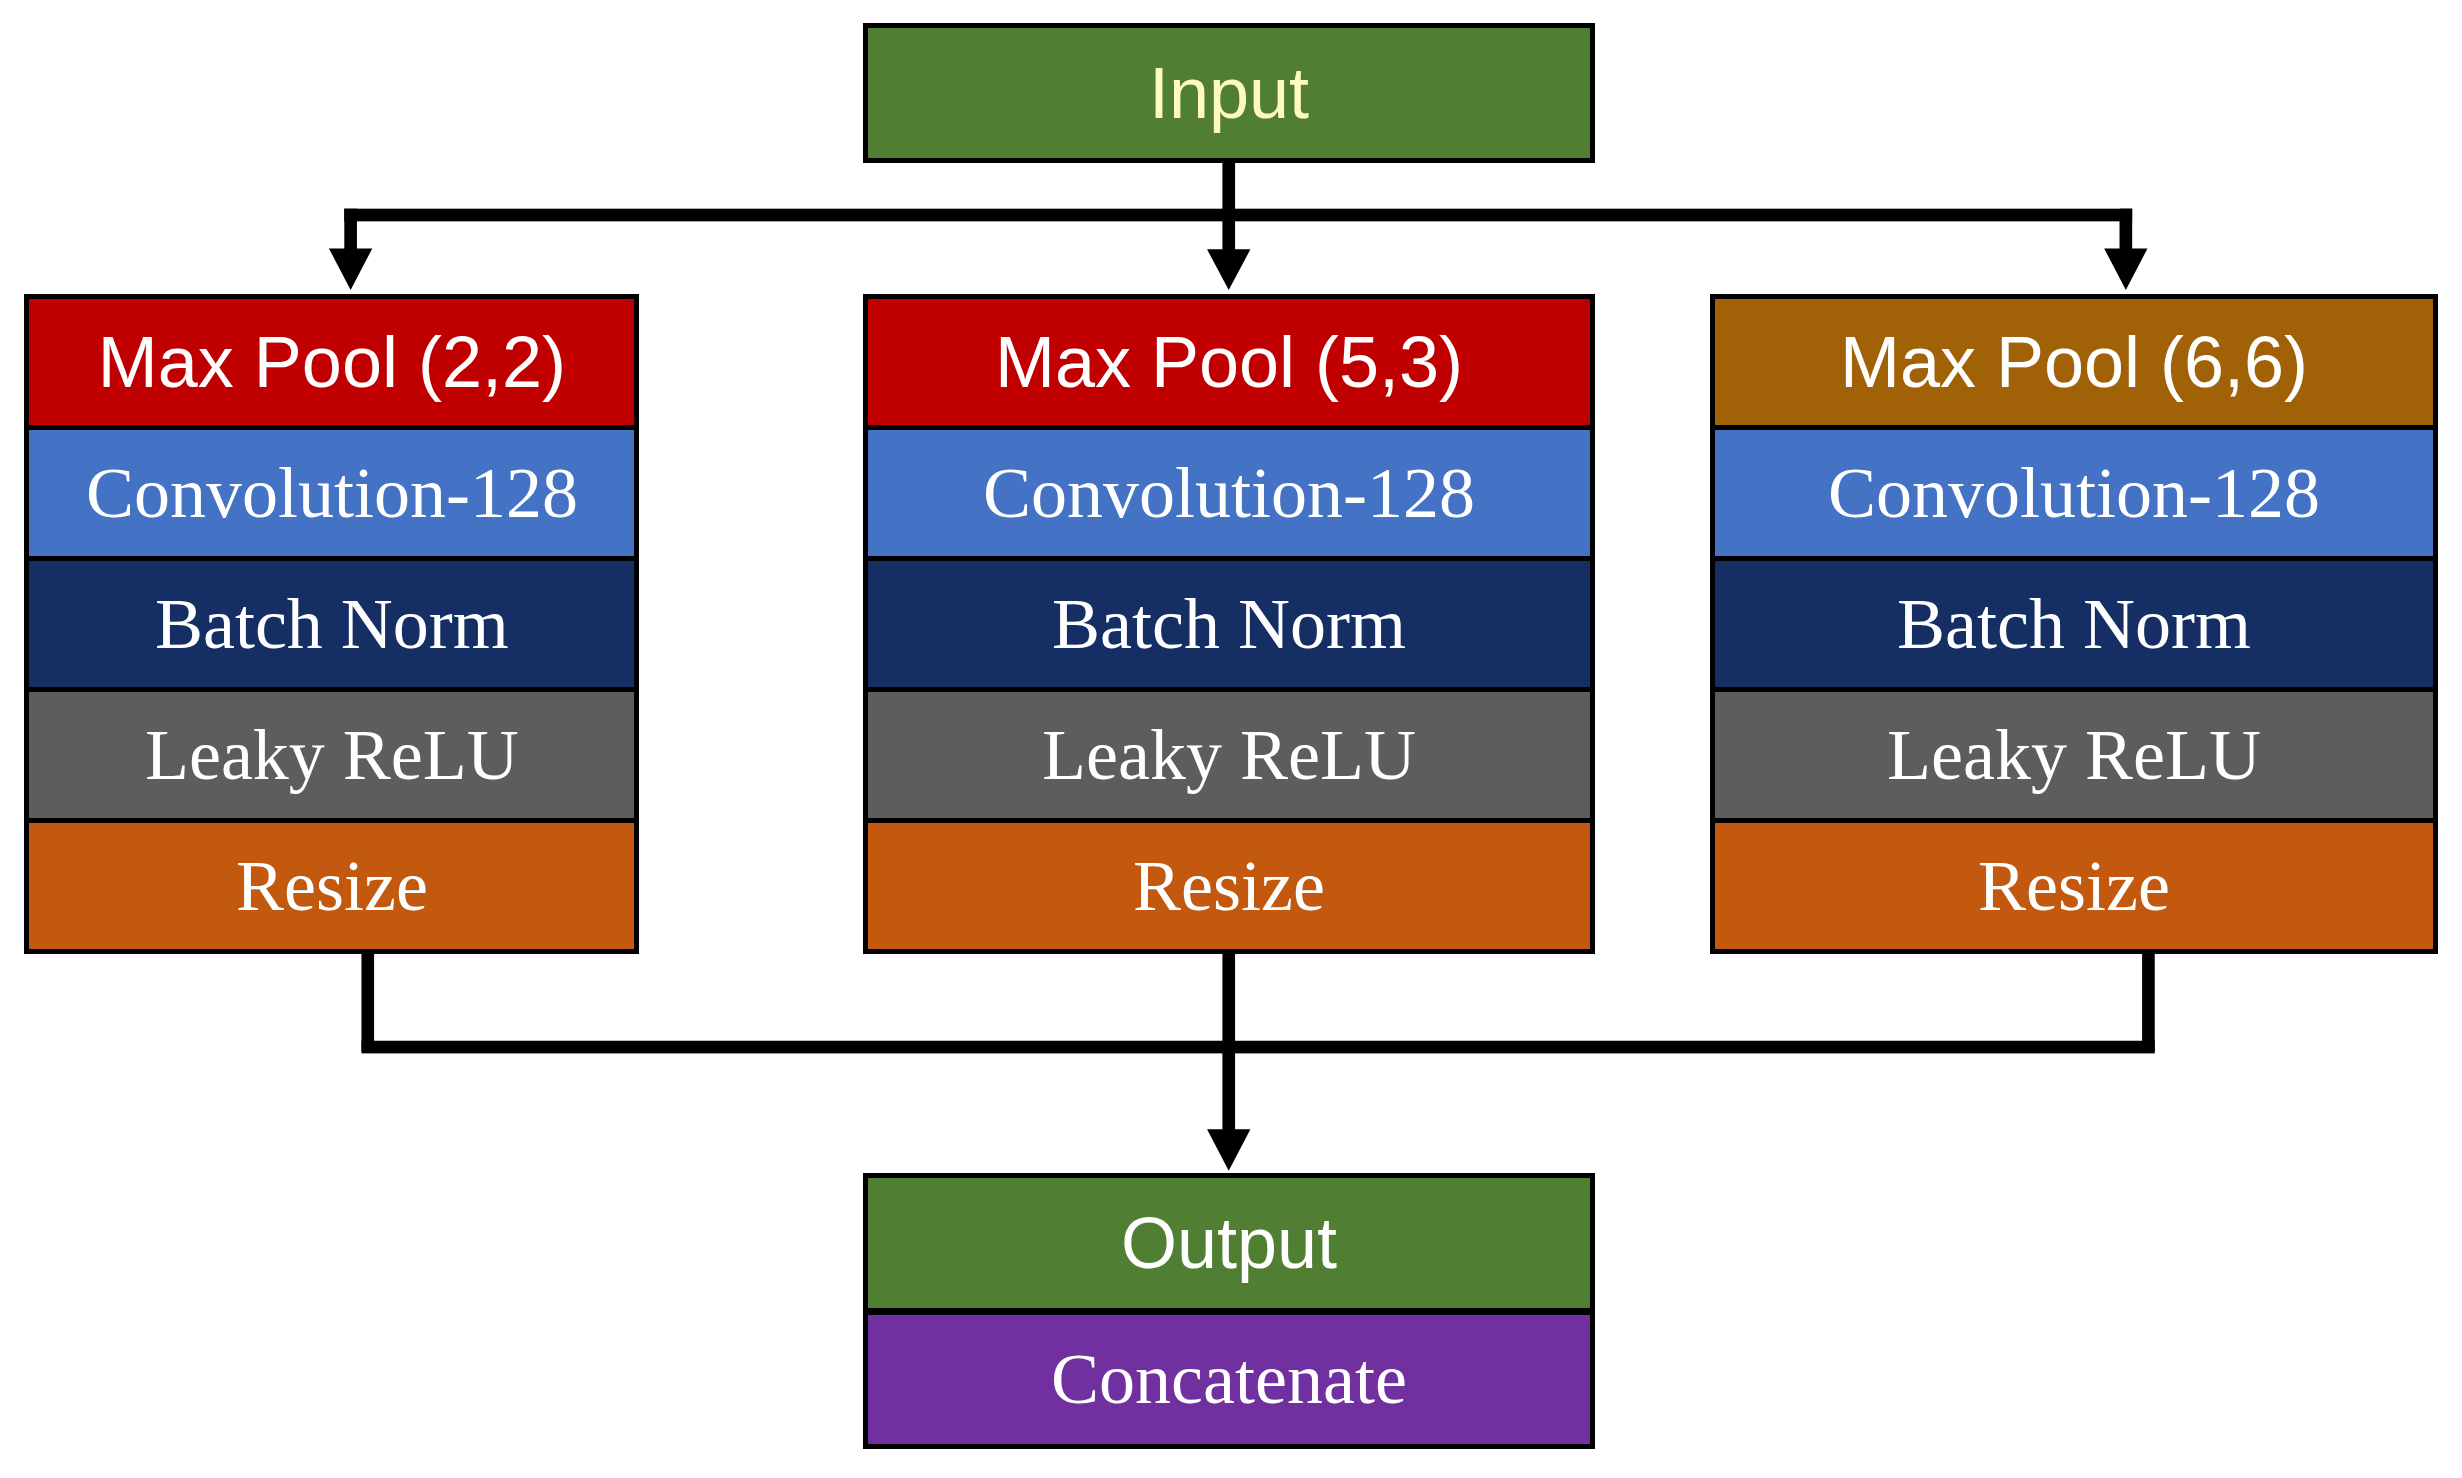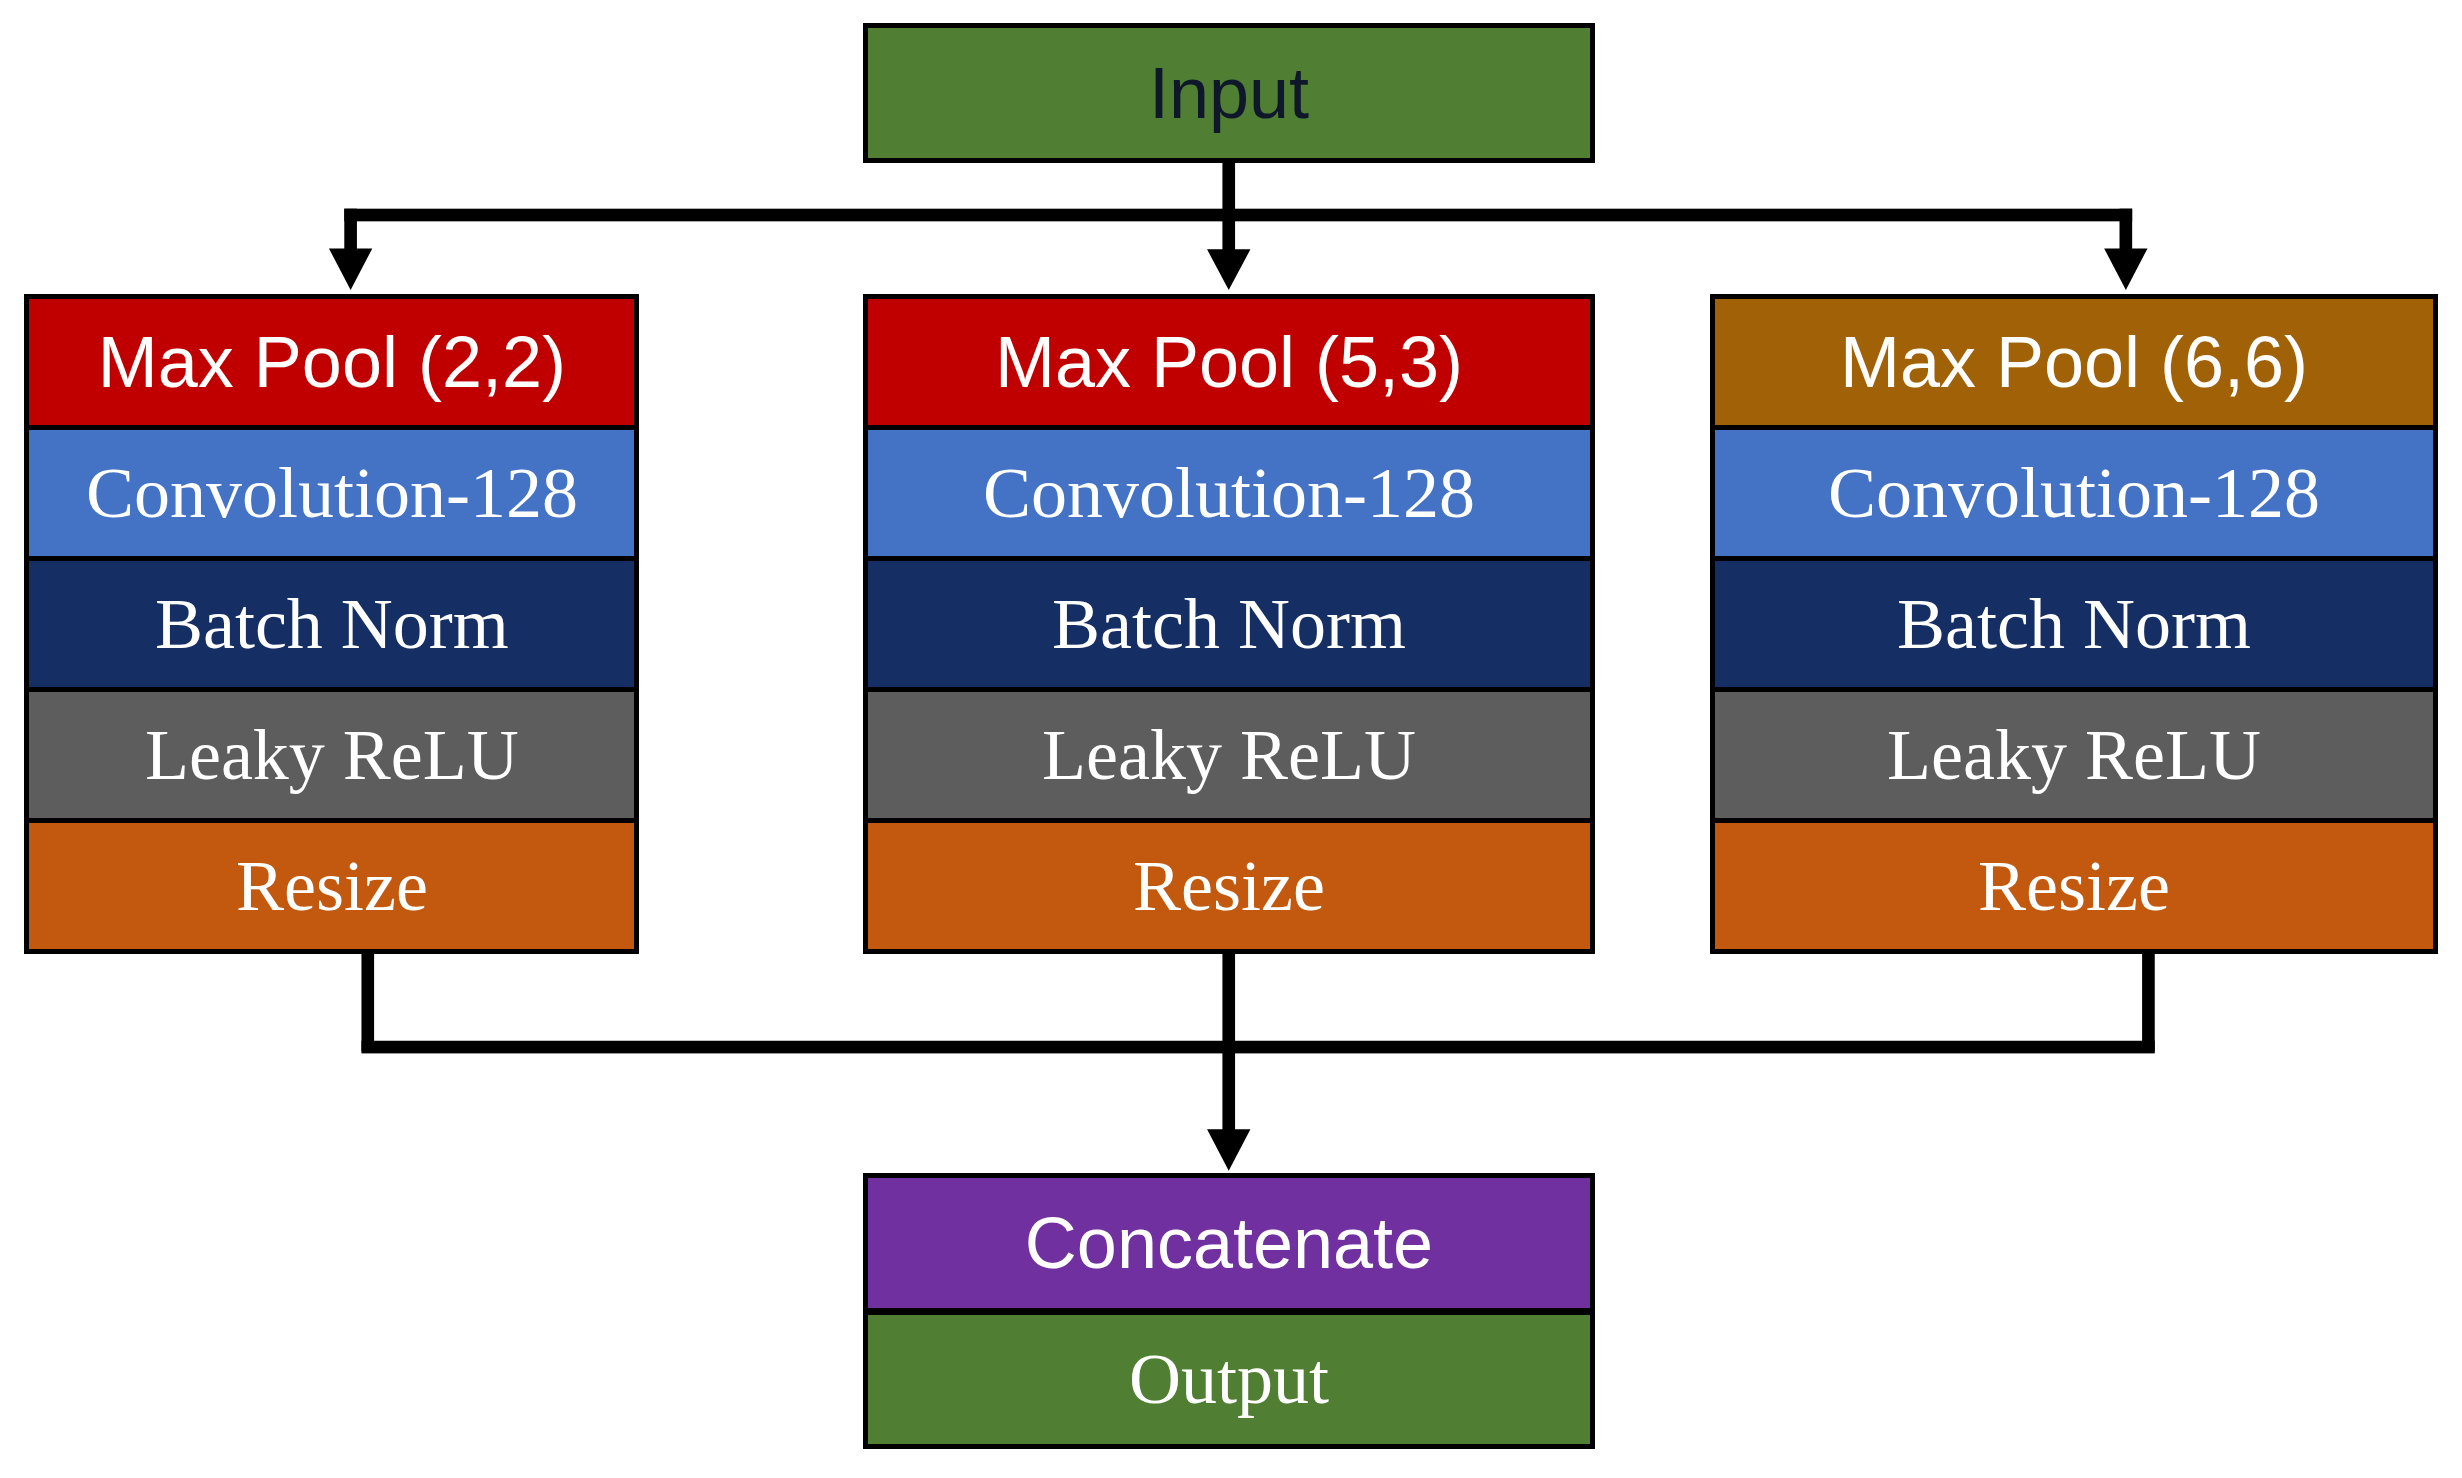--- a/index.html
+++ b/index.html
@@ -10,21 +10,21 @@
     font-family:"Liberation Sans", sans-serif;
     overflow:hidden;
   }
   .node{
     position:absolute;
     box-sizing:border-box;
     border:5.4px solid #000;
     display:flex;
     align-items:center;
     justify-content:center;
-    color:#0f172a;
+    color:#fef9c3;
     font-size:72px;
     line-height:1;
     white-space:nowrap;
   }
   .column{
     position:absolute;
     box-sizing:border-box;
     border:5.4px solid #000;
     display:flex;
     flex-direction:column;
@@ -132,22 +132,22 @@
     </div>
     <div class="layer" style="background: rgb(93, 93, 93);">
       <span>Leaky ReLU</span>
     </div>
     <div class="layer" style="background: rgb(194, 89, 15);">
       <span>Resize</span>
     </div>
   </div>
 
   <div class="stack" style="left:863px; top:1173px; width:732px; height:276px;">
+    <div class="layer" style="background: rgb(80, 126, 50);">
+      <span>Output</span>
+    </div>
     <div class="layer" style="background: rgb(112, 48, 160);">
       <span>Concatenate</span>
-    </div>
-    <div class="layer" style="background: rgb(80, 126, 50);">
-      <span>Output</span>
     </div>
   </div>
 
 </div>
 
 
 </body></html>

